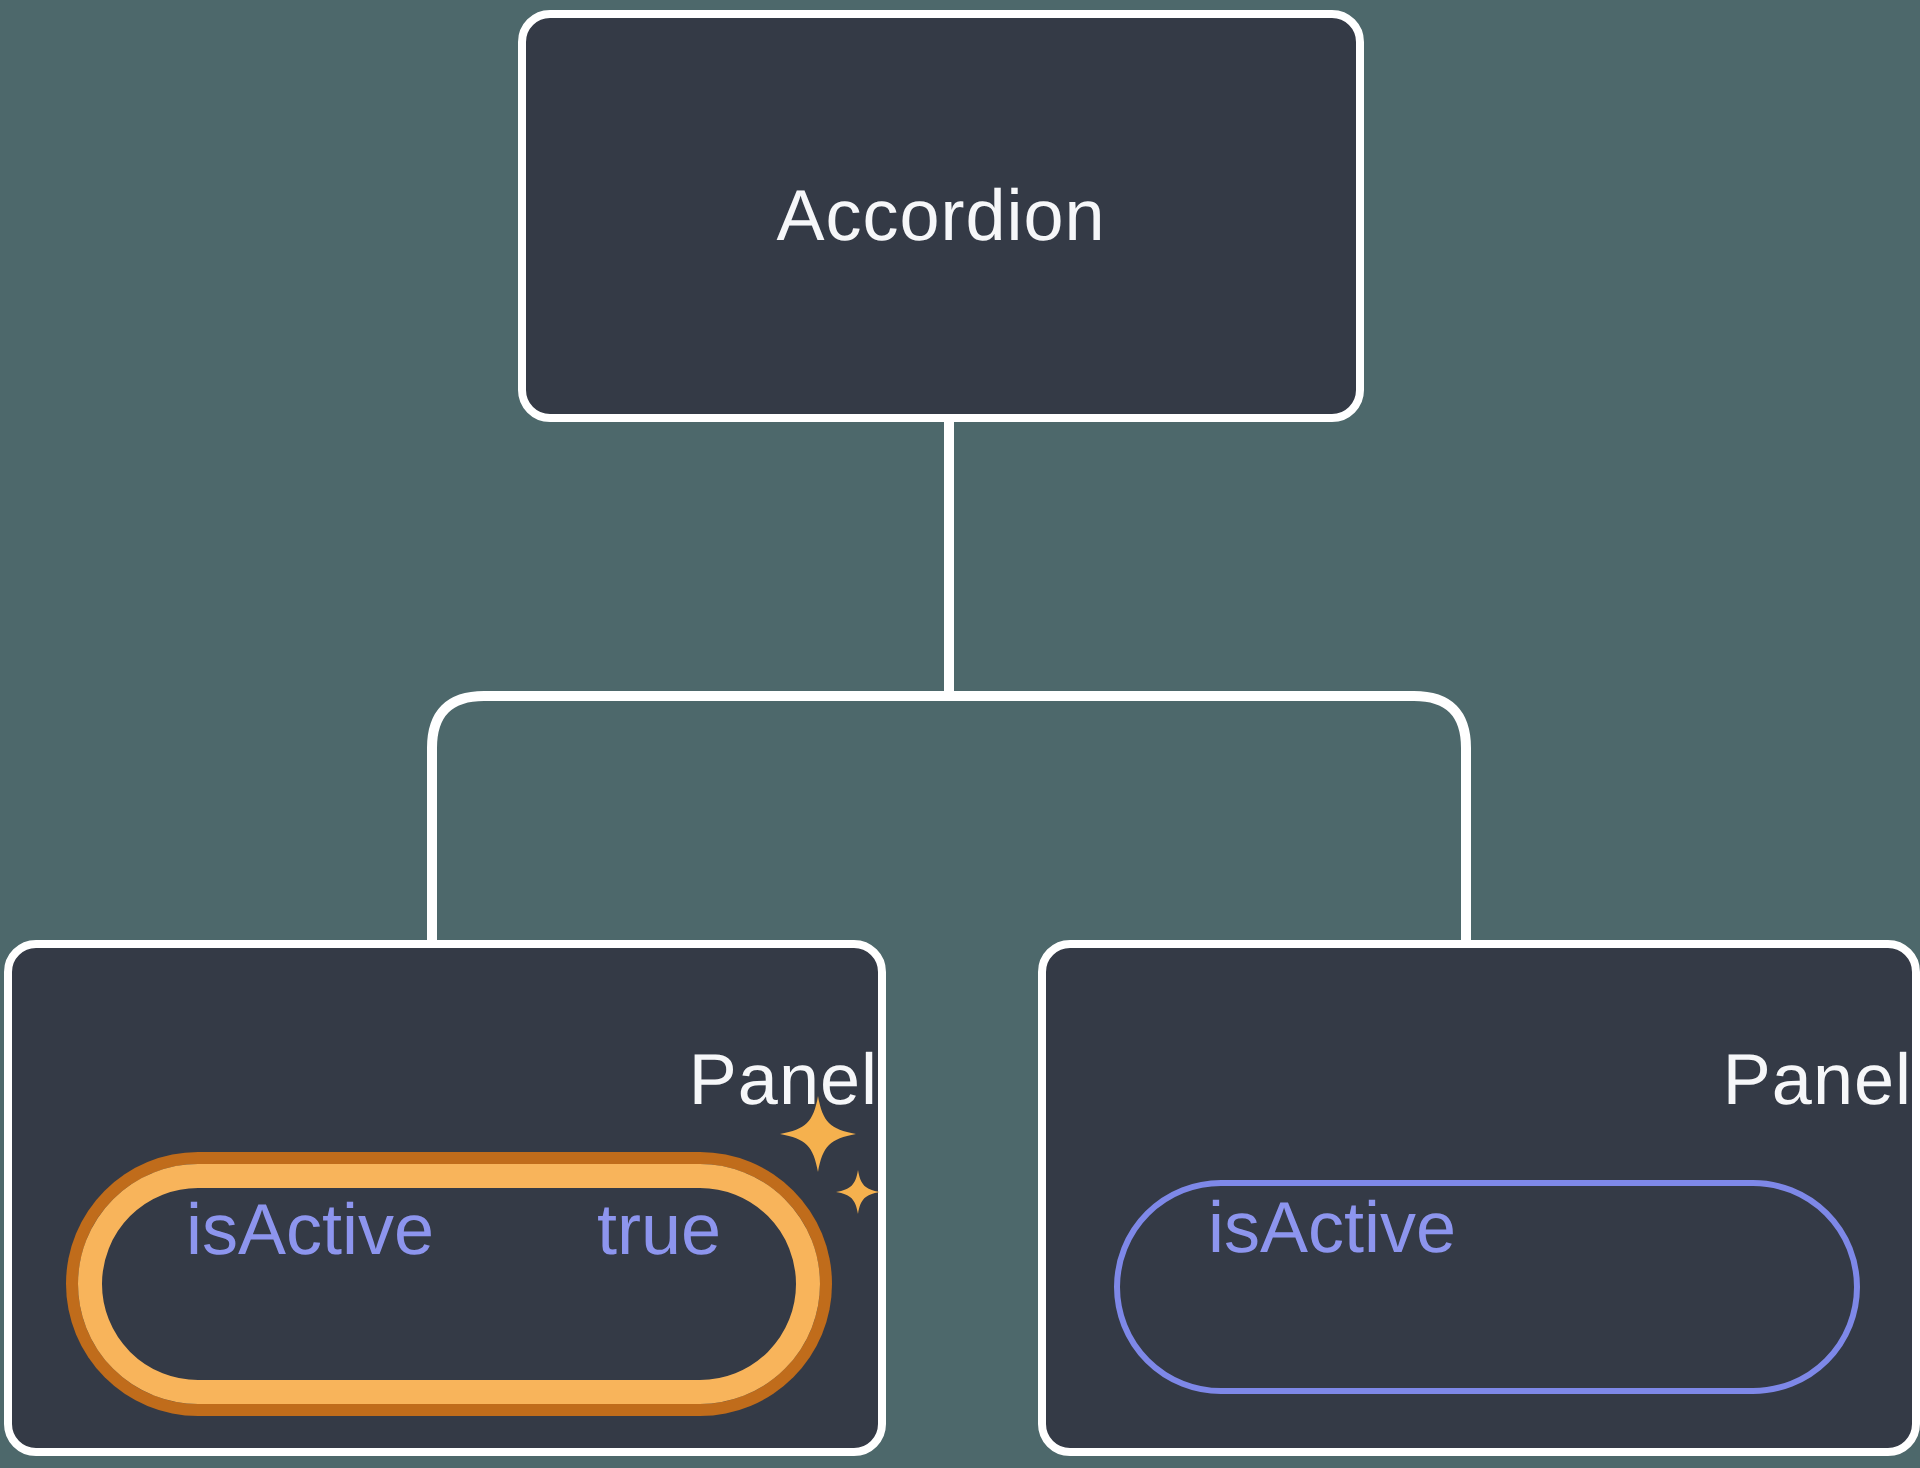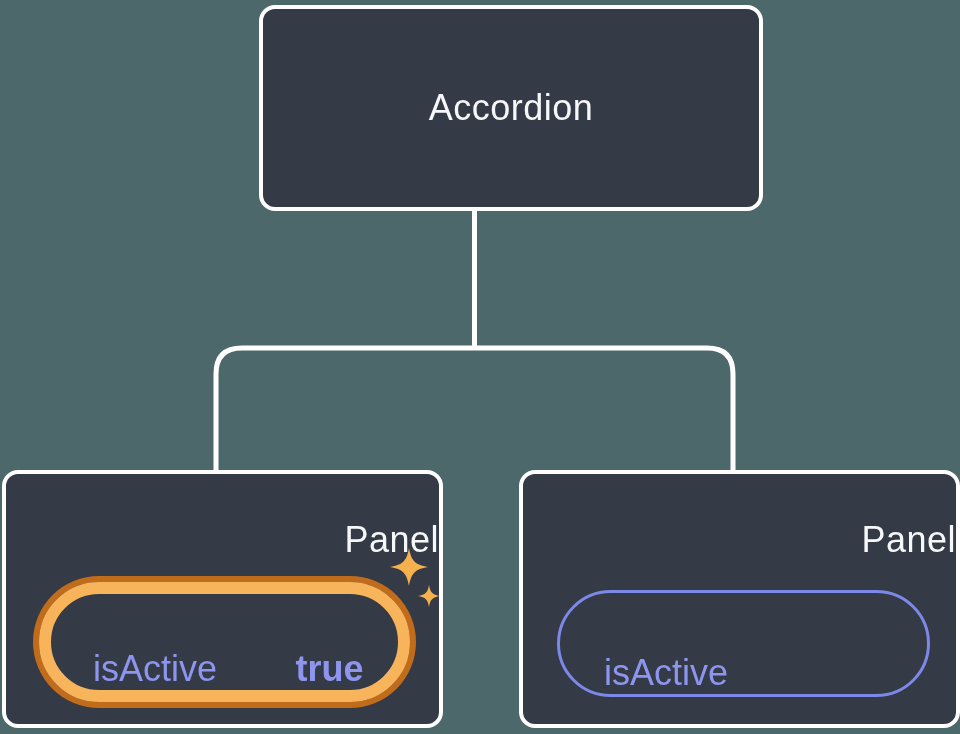--- a/index.html
+++ b/index.html
@@ -27,21 +27,21 @@
 
   .box {
     position: absolute;
     background: var(--box-fill);
     border: 4px solid var(--box-border);
     border-radius: 16px;
   }
 
   .box.accordion {
     left: 259px; top: 5px;
-    width: 504px; height: 206px;
+    width: 423px; height: 206px;
     display: flex; align-items: center; justify-content: center;
   }
 
   .box-title {
     color: var(--title-text);
     font-size: 36px;
     font-weight: 500;
     letter-spacing: 0.5px;
     white-space: nowrap;
   }
@@ -65,21 +65,21 @@
   .panel .box-title {
     position: absolute;
     left: 0; top: 45px;
     width: 100%;
     text-align: right;
   }
 
   .pill {
     position: absolute;
     display: flex;
-    align-items: flex-end;
+    align-items: flex-start;
     border-radius: 999px;
     overflow: hidden;
   }
 
   .pill-active {
     left: 33px; top: 108px;
     width: 347px; height: 96px;
     box-sizing: content-box;
     border: 12px solid var(--highlight-gold);
     box-shadow: 0 0 0 6px var(--highlight-orange);
@@ -95,21 +95,21 @@
 
   .seg {
     display: flex;
     align-items: center;
     justify-content: center;
     color: var(--state-text);
     font-size: 36px;
     white-space: nowrap;
   }
   .pill-active  .seg.key { flex: 0 0 208px; }
-  .pill-active  .seg.val { flex: 1 1 auto; font-weight: 700; }
+  .pill-active  .seg.val { flex: 1 1 auto; font-weight: 400; }
   .pill-inactive .seg.key { flex: 0 0 212px; }
   .pill-inactive .seg.val { flex: 1 1 auto; }
 
   .divider { flex: 0 0 2px; }
 
   svg.sparkles {
     position: absolute;
     left: 381px; top: 73px;
     width: 60px; height: 72px;
     overflow: visible;

